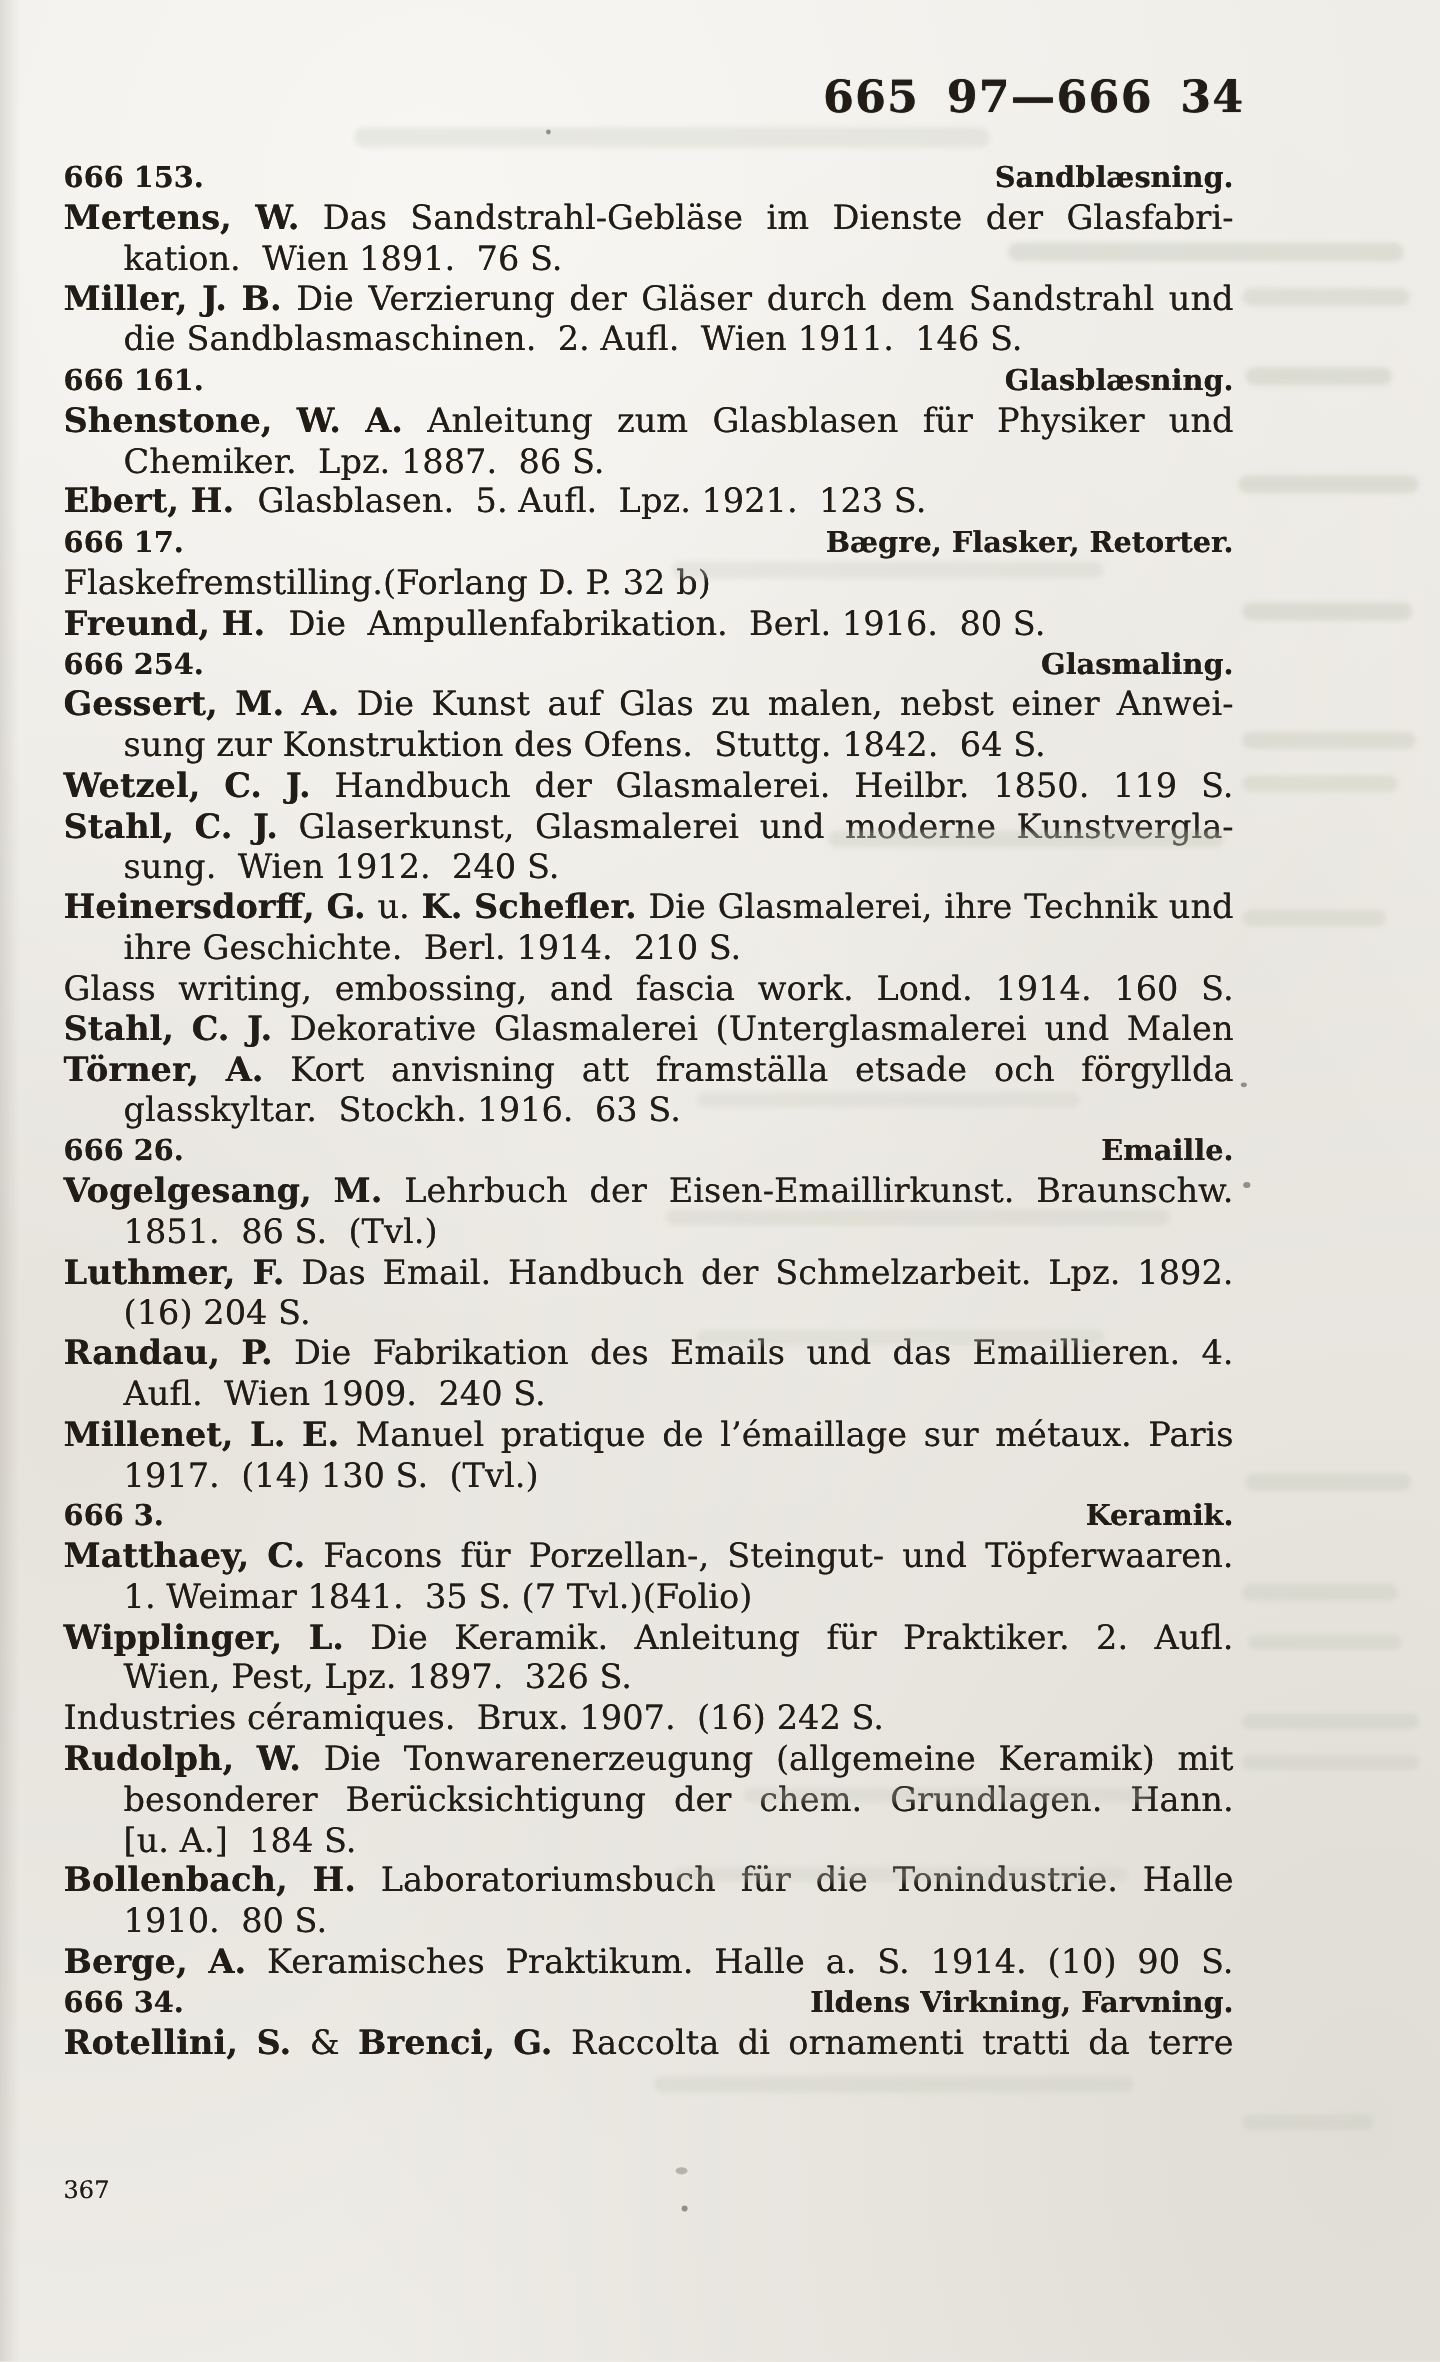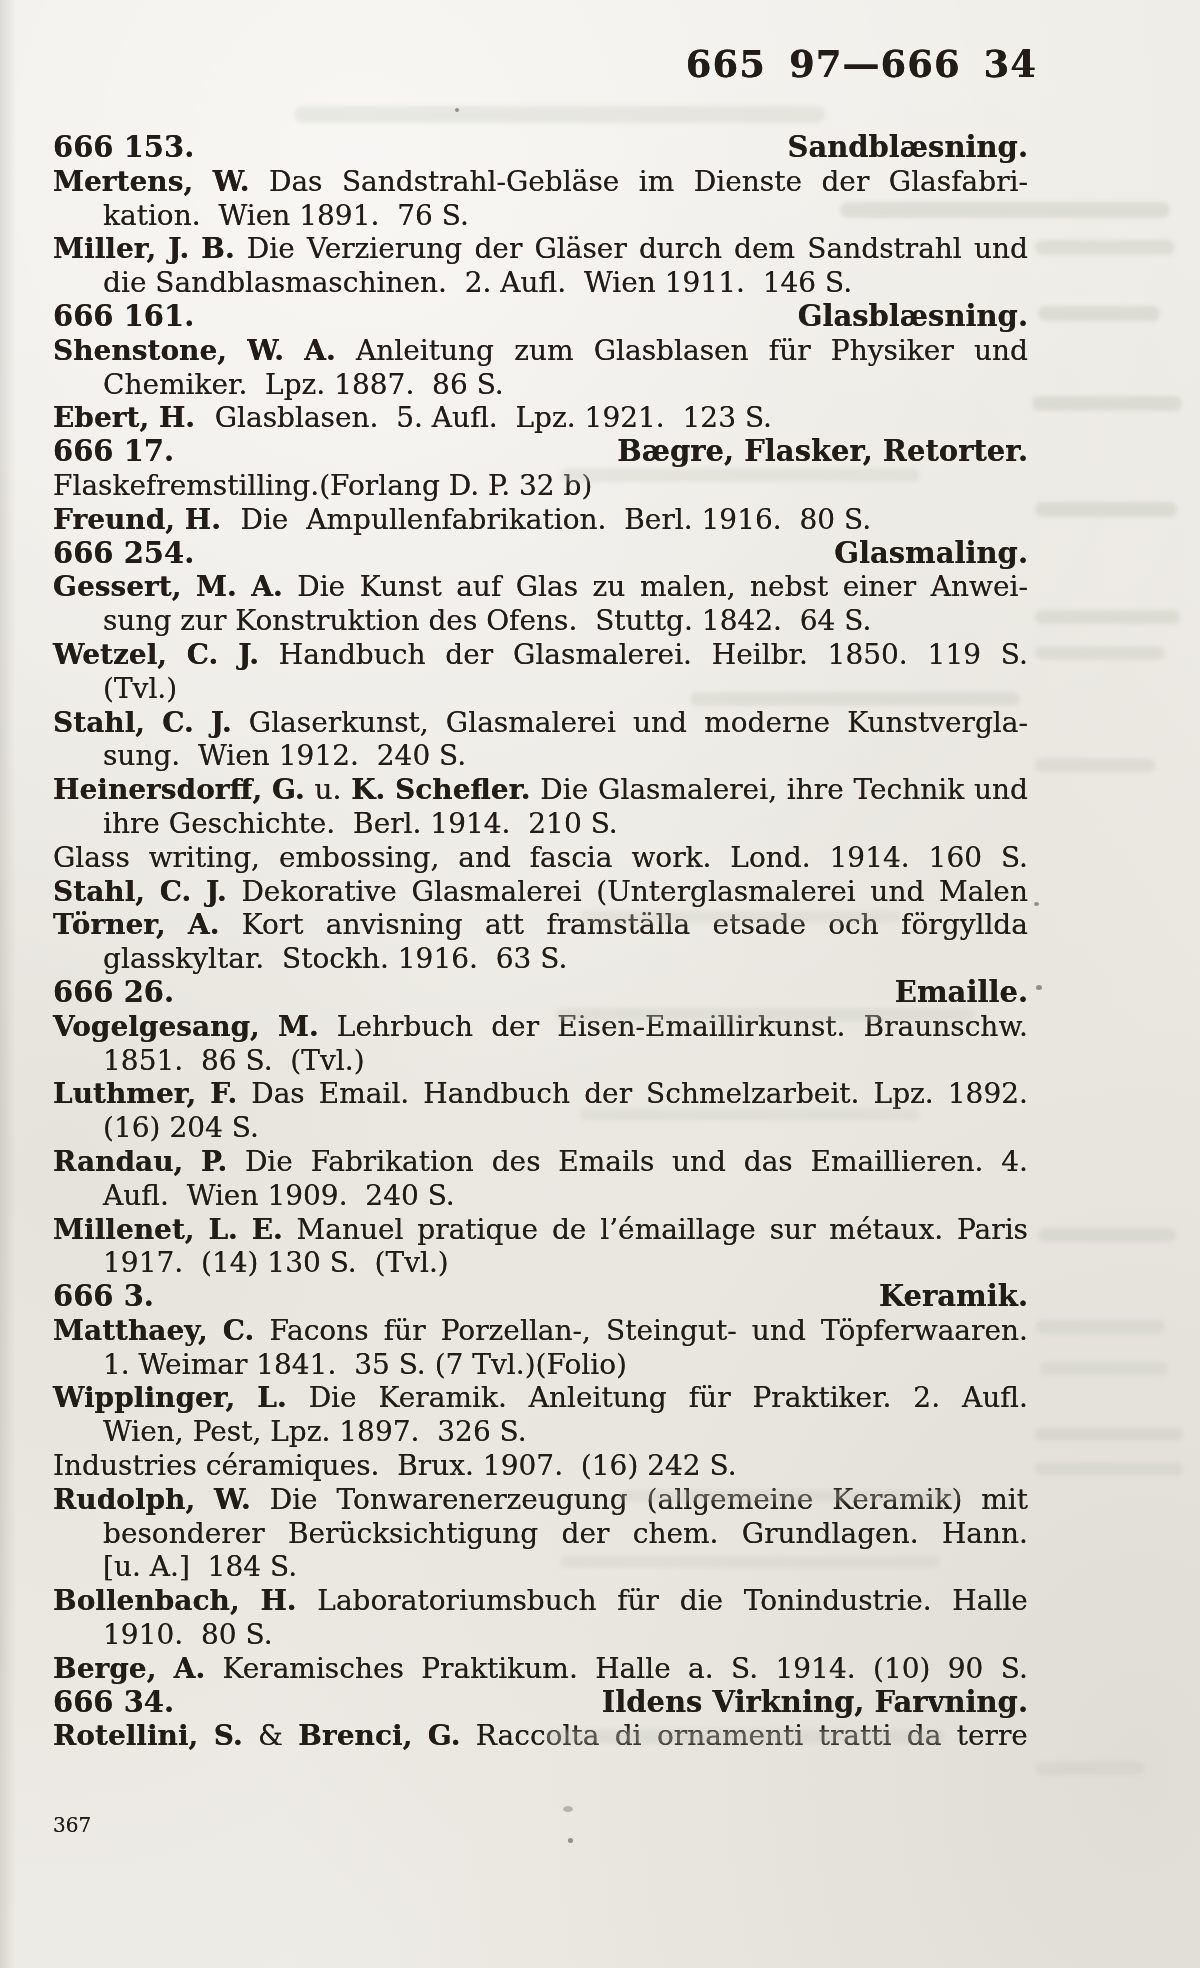--- a/index.html
+++ b/index.html
@@ -10,34 +10,34 @@
       radial-gradient(140% 90% at 30% 8%, rgba(255,255,255,.55), rgba(255,255,255,0) 55%),
       radial-gradient(120% 100% at 95% 90%, rgba(166,160,148,.20), rgba(0,0,0,0) 60%),
       radial-gradient(100% 80% at 5% 60%, rgba(170,164,152,.13), rgba(0,0,0,0) 55%),
       radial-gradient(60% 40% at 70% 30%, rgba(205,202,192,.18), rgba(0,0,0,0) 70%),
       #eeece6;
     color:#211d16;
   }
   .gutter{position:absolute;left:0;top:0;width:16px;height:100%;
     background:linear-gradient(90deg, rgba(88,82,72,.15), rgba(0,0,0,0));}
   .header{
-    position:absolute;top:42px;right:163px;
+    position:absolute;top:58px;right:163px;
     font-weight:700;font-size:37px;letter-spacing:1px;word-spacing:9px;
     text-shadow:0 0 .6px rgba(26,22,16,.9);
   }
   .column{
     position:absolute;left:53px;top:131px;width:975px;
     font-size:28px;line-height:33.8px;
     text-shadow:0 0 .55px rgba(26,22,16,.8);
   }
   .ln{height:33.8px;white-space:pre;}
   .ln.ind{padding-left:50px;}
   .just{display:flex;justify-content:space-between;align-items:baseline;}
   .sec{display:flex;justify-content:space-between;align-items:baseline;
-       font-weight:700;font-size:29px;}
+       font-weight:700;font-size:24px;}
   .split{display:flex;justify-content:flex-start;align-items:baseline;font-weight:400;}
   .b{font-weight:700;}
   .pageno{
     position:absolute;top:1813px;left:53px;width:975px;
     font-size:20px;text-shadow:0 0 .5px rgba(26,22,16,.8);
   }
   .ghost{position:absolute;background:#c9ccbf;filter:blur(2px);border-radius:8px;}
   .speck{position:absolute;background:#5a554c;border-radius:50%;opacity:.6;filter:blur(.4px);}
 </style>
 </head>
@@ -57,21 +57,20 @@
     <div class="ln just"><span class="b">Shenstone,</span><span class="b">W.</span><span class="b">A.</span><span>Anleitung</span><span>zum</span><span>Glasblasen</span><span>für</span><span>Physiker</span><span>und</span></div>
     <div class="ln ind"><span>Chemiker.  Lpz. 1887.  86 S.</span></div>
     <div class="ln"><span class="b">Ebert, H.  </span><span>Glasblasen.  5. Aufl.  Lpz. 1921.  123 S.</span></div>
     <div class="ln sec"><span class="b">666 17.</span><span class="b">Bægre, Flasker, Retorter.</span></div>
     <div class="ln split"><span>Flaskefremstilling.</span><span>(Forlang D. P. 32 b)</span></div>
     <div class="ln"><span class="b">Freund, H.  </span><span>Die  Ampullenfabrikation.  Berl. 1916.  80 S.</span></div>
     <div class="ln sec"><span class="b">666 254.</span><span class="b">Glasmaling.</span></div>
     <div class="ln just"><span class="b">Gessert,</span><span class="b">M.</span><span class="b">A.</span><span>Die</span><span>Kunst</span><span>auf</span><span>Glas</span><span>zu</span><span>malen,</span><span>nebst</span><span>einer</span><span>Anwei-</span></div>
     <div class="ln ind"><span>sung zur Konstruktion des Ofens.  Stuttg. 1842.  64 S.</span></div>
     <div class="ln just"><span class="b">Wetzel,</span><span class="b">C.</span><span class="b">J.</span><span>Handbuch</span><span>der</span><span>Glasmalerei.</span><span>Heilbr.</span><span>1850.</span><span>119</span><span>S.</span></div>
-    <div class="ln ind"><span>(Tvl.)</span></div>
     <div class="ln just"><span class="b">Stahl,</span><span class="b">C.</span><span class="b">J.</span><span>Glaserkunst,</span><span>Glasmalerei</span><span>und</span><span>moderne</span><span>Kunstvergla-</span></div>
     <div class="ln ind"><span>sung.  Wien 1912.  240 S.</span></div>
     <div class="ln just"><span class="b">Heinersdorff,</span><span class="b">G.</span><span>u.</span><span class="b">K.</span><span class="b">Schefler.</span><span>Die</span><span>Glasmalerei,</span><span>ihre</span><span>Technik</span><span>und</span></div>
     <div class="ln ind"><span>ihre Geschichte.  Berl. 1914.  210 S.</span></div>
     <div class="ln just"><span>Glass</span><span>writing,</span><span>embossing,</span><span>and</span><span>fascia</span><span>work.</span><span>Lond.</span><span>1914.</span><span>160</span><span>S.</span></div>
     <div class="ln just"><span class="b">Stahl,</span><span class="b">C.</span><span class="b">J.</span><span>Dekorative</span><span>Glasmalerei</span><span>(Unterglasmalerei</span><span>und</span><span>Malen</span></div>
     <div class="ln just"><span class="b">Törner,</span><span class="b">A.</span><span>Kort</span><span>anvisning</span><span>att</span><span>framställa</span><span>etsade</span><span>och</span><span>förgyllda</span></div>
     <div class="ln ind"><span>glasskyltar.  Stockh. 1916.  63 S.</span></div>
     <div class="ln sec"><span class="b">666 26.</span><span class="b">Emaille.</span></div>
     <div class="ln just"><span class="b">Vogelgesang,</span><span class="b">M.</span><span>Lehrbuch</span><span>der</span><span>Eisen-Emaillirkunst.</span><span>Braunschw.</span></div>

